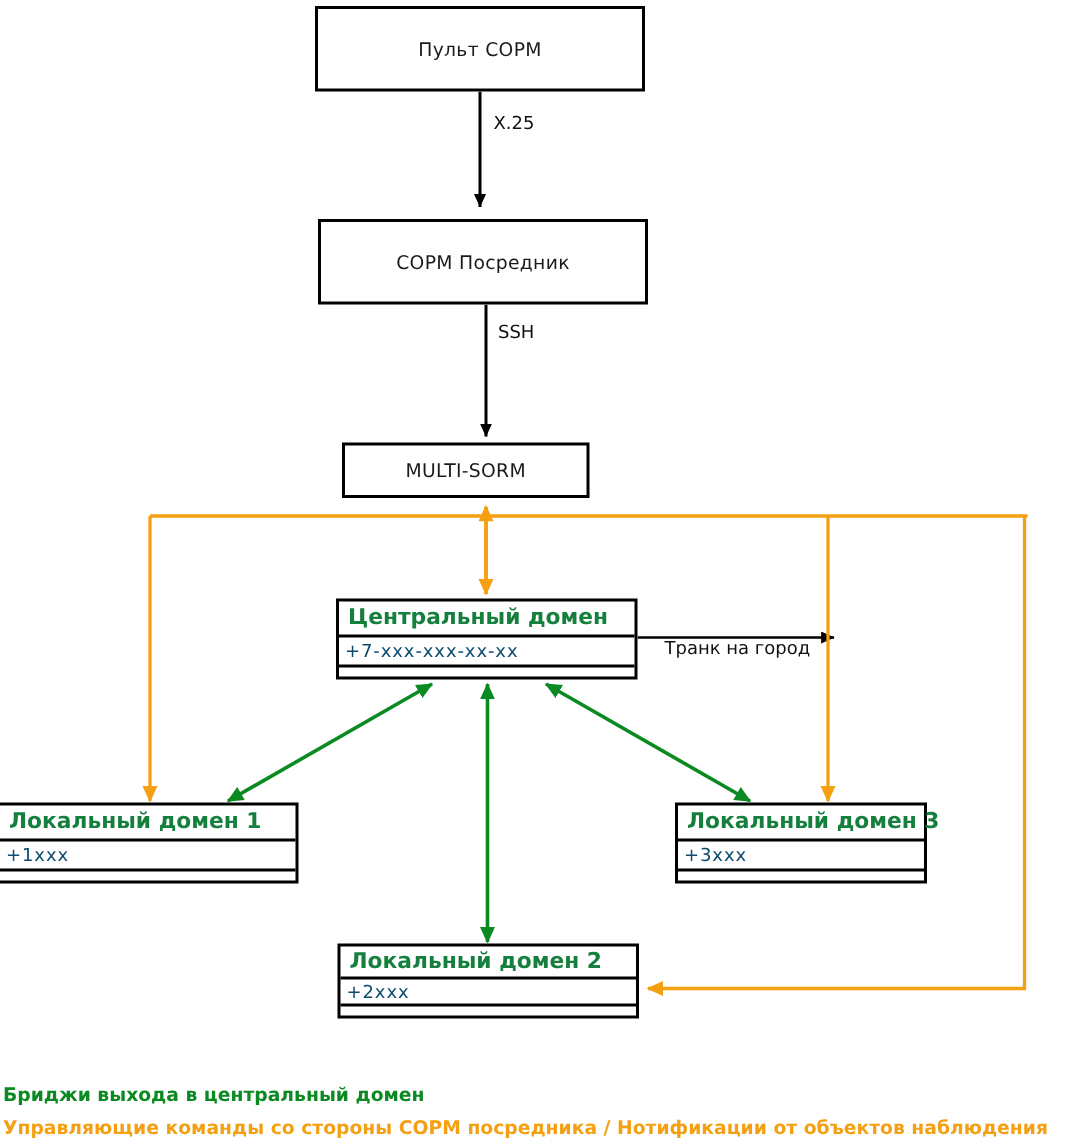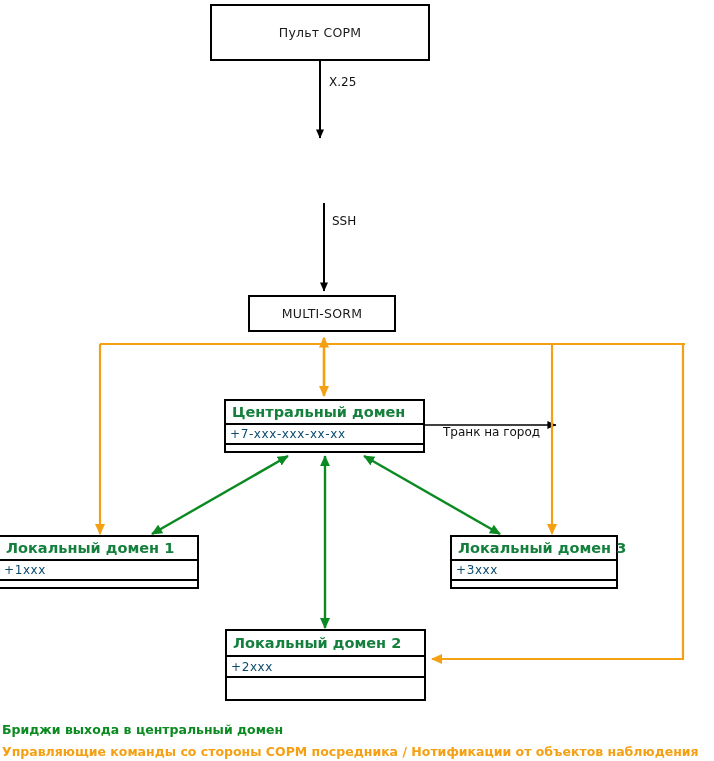--- a/index.html
+++ b/index.html
@@ -161,22 +161,25 @@
 
     <g>
       <path d="M325,628 L325,456" stroke="#0a8a21" stroke-width="2.4" fill="none" marker-start="url(#ah-green-start)" marker-end="url(#ah-green)"></path>
     </g>
   </svg>
 
   <div class="pbox" style="left:210px; top:4px; width:220px; height:57px;">
     <span>Пульт СОРМ</span>
   </div>
 
-
-  <div class="pbox" style="left:248px; top:295px; width:148px; height:37px;">
+  <div class="pbox" style="left:212px; top:146px; width:220px; height:57px;">
+    <span>СОРМ Посредник</span>
+  </div>
+
+  <div class="pbox" style="left:228px; top:295px; width:165px; height:37px;">
     <span>MULTI-SORM</span>
   </div>
 
   <div class="dbox" style="left:224px; top:399px; width:201px; height:54px;">
     <div class="d-title">Центральный домен</div>
     <div class="d-attr">+7-xxx-xxx-xx-xx</div>
     <div class="d-ops"></div>
   </div>
 
   <div class="dbox" style="left:-2px; top:535px; width:201px; height:54px;">
@@ -184,21 +187,21 @@
     <div class="d-attr">+1xxx</div>
     <div class="d-ops"></div>
   </div>
 
   <div class="dbox" style="left:450px; top:535px; width:168px; height:54px;">
     <div class="d-title">Локальный домен 3</div>
     <div class="d-attr">+3xxx</div>
     <div class="d-ops"></div>
   </div>
 
-  <div class="dbox" style="left:225px; top:629px; width:201px; height:72px;">
+  <div class="dbox" style="left:225px; top:629px; width:201px; height:50px;">
     <div class="d-title">Локальный домен 2</div>
     <div class="d-attr">+2xxx</div>
     <div class="d-ops"></div>
   </div>
 
   <span class="elabel" style="left:329px; top:75px;">X.25</span>
 
   <span class="elabel" style="left:332px; top:214px;">SSH</span>
 
   <span class="elabel" style="left:443px; top:425px;">Транк на город</span>

